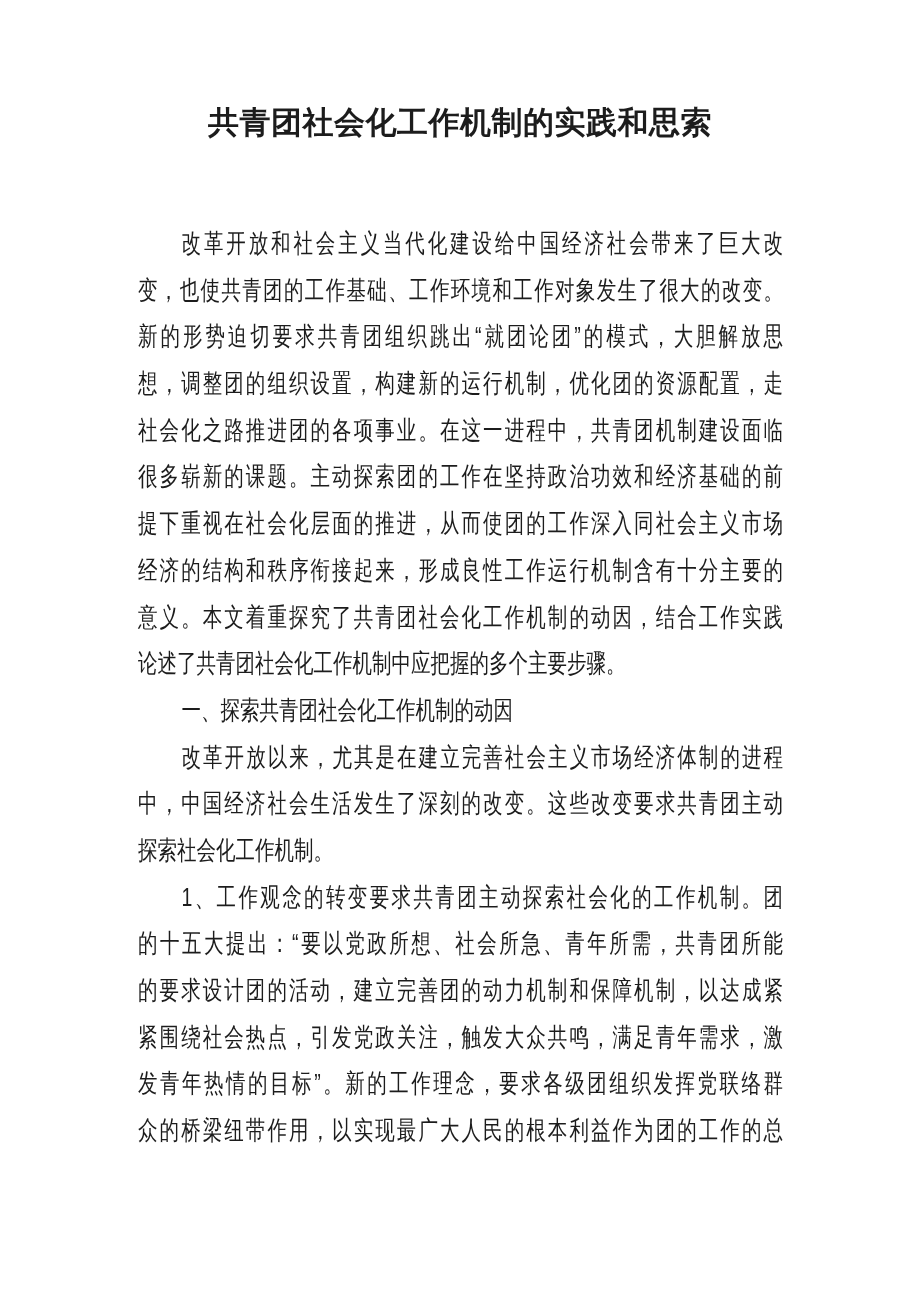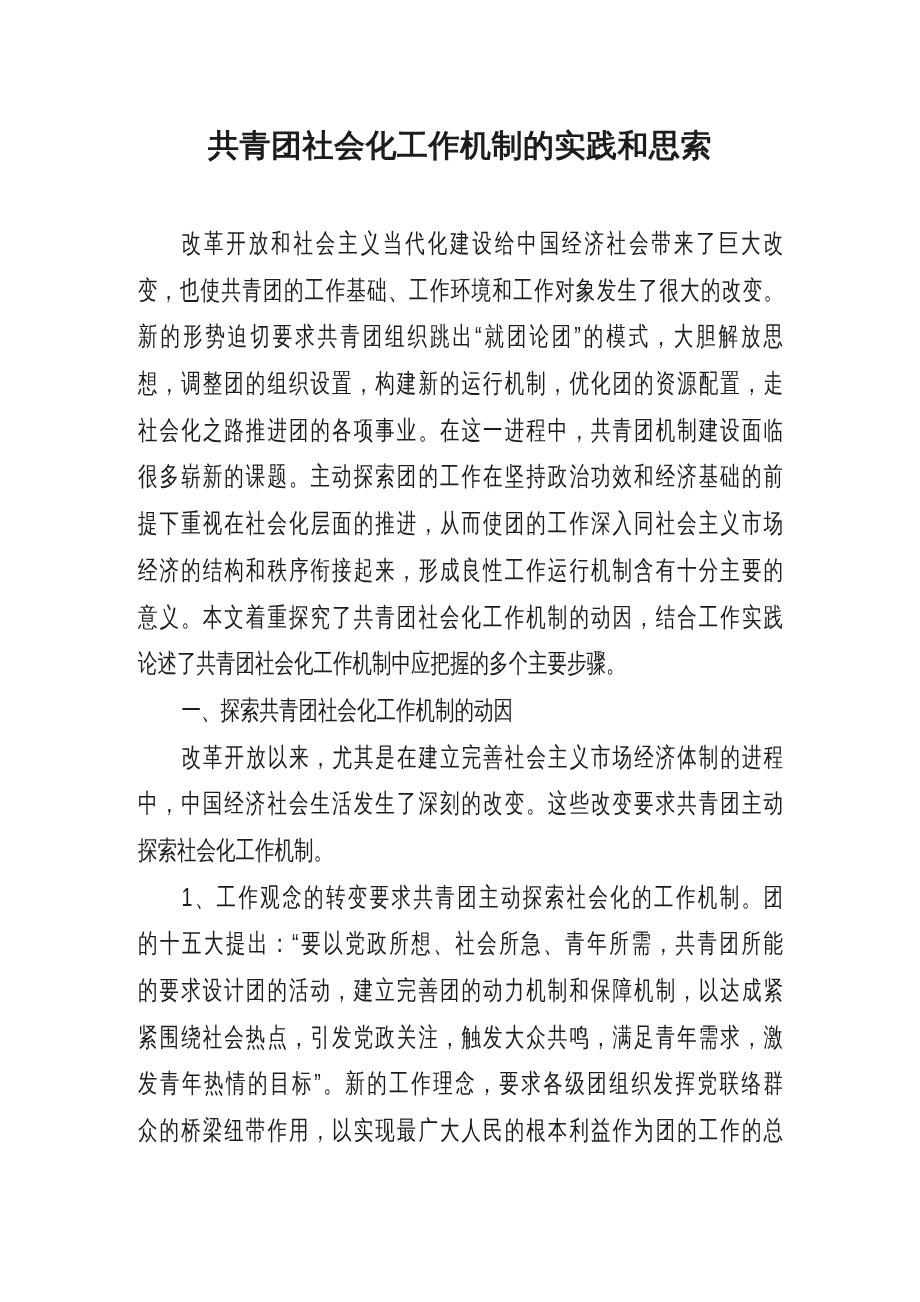--- a/index.html
+++ b/index.html
@@ -9,21 +9,21 @@
     width: 920px;
     height: 1302px;
     margin: 0 auto;
     background: #ffffff;
     color: #1c1c1c;
     font-family: "Liberation Sans", sans-serif;
     overflow: hidden;
   }
   .doc-title {
     position: absolute;
-    top: 123px;
+    top: 100px;
     left: 0;
     width: 920px;
     margin: 0;
     text-align: center;
     font-size: 31px;
     font-weight: bold;
     line-height: 46px;
     letter-spacing: 0.5px;
   }
   .content {

